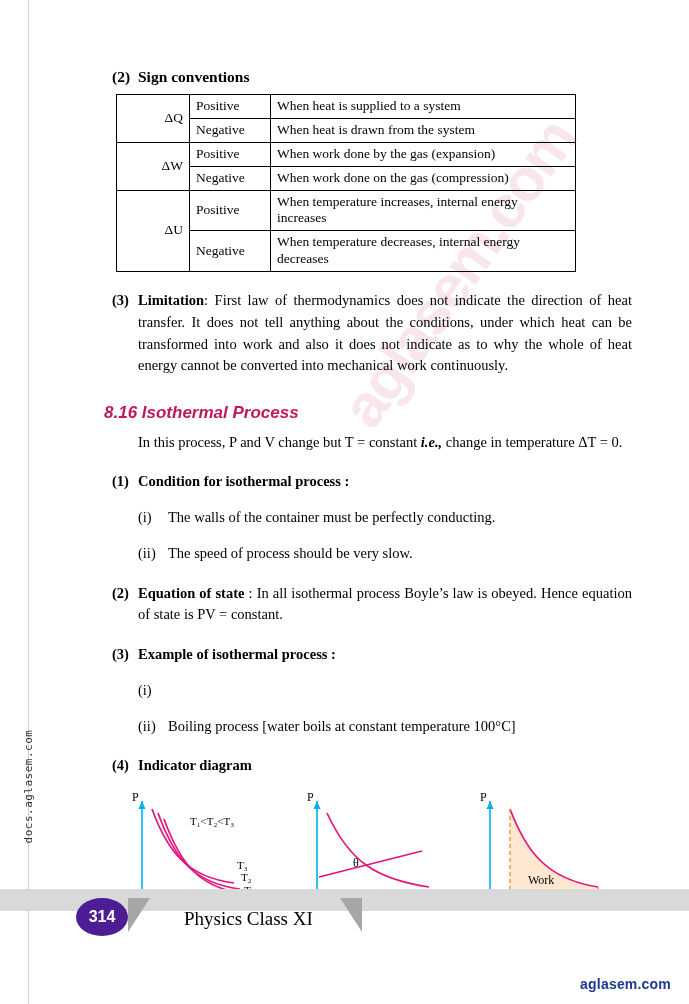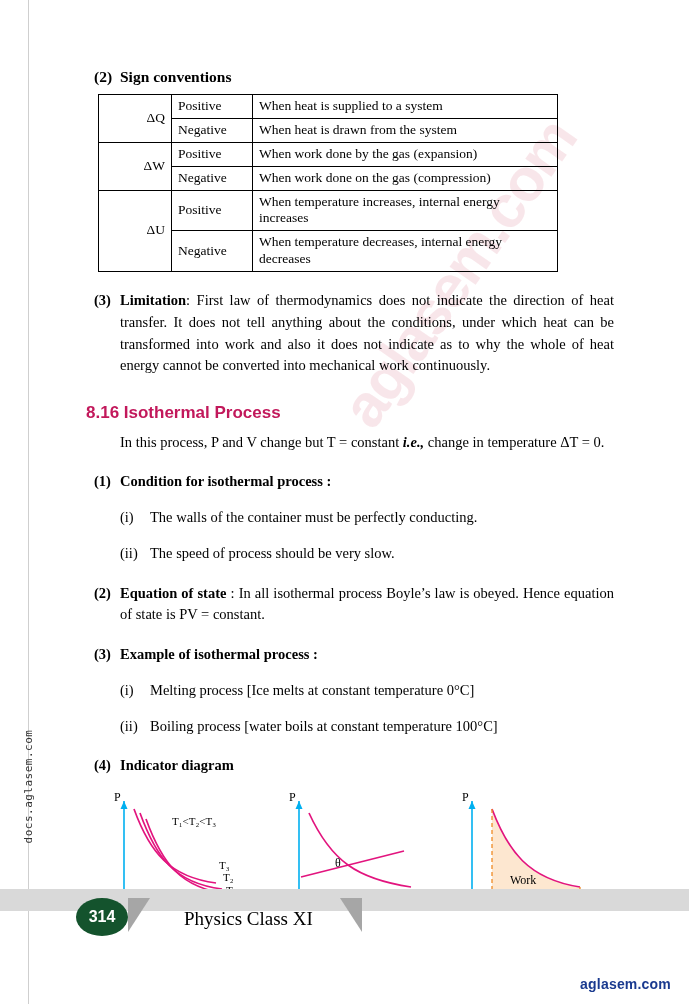--- a/index.html
+++ b/index.html
@@ -61,21 +61,21 @@
     opacity: 0.5;
     transform: rotate(-55deg);
     transform-origin: left top;
     pointer-events: none;
     white-space: nowrap;
     letter-spacing: -2px;
   }
 
   .content {
     position: absolute;
-    left: 66px;
+    left: 84px;
     top: 68px;
     width: 520px;
   }
 
   .h-item {
     font-size: 15.5px;
     font-weight: bold;
     margin: 0 0 8px 0;
   }
   .h-item .num { margin-right: 4px; }
@@ -119,20 +119,21 @@
     text-align: justify;
   }
   .para-block .body b { font-weight: bold; }
 
   h2.section {
     color: #c2185b;
     font-family: "Liberation Sans", sans-serif;
     font-size: 17px;
     font-weight: bold;
     margin: 26px 0 8px -8px;
+    font-style: italic;
   }
 
   p.plain {
     font-size: 14.5px;
     line-height: 1.55;
     margin: 0 0 4px 26px;
     text-align: justify;
   }
 
   .sub-item {
@@ -165,21 +166,21 @@
     height: 22px;
     background: #d9d9d9;
   }
   .page-badge {
     position: absolute;
     left: 76px;
     top: 898px;
     width: 52px;
     height: 38px;
     border-radius: 50%;
-    background: #14532d;
+    background: #4c1d95;
     color: #fff;
     font-family: "Liberation Sans", sans-serif;
     font-size: 16px;
     font-weight: bold;
     display: flex;
     align-items: center;
     justify-content: center;
   }
   .badge-tail {
     position: absolute;
@@ -294,21 +295,20 @@
       <div class="body"><b>Equation of state</b><span> : In all isothermal process Boyle’s law is obeyed. Hence equation of state is PV = constant.</span></div>
     </div>
 
     <div class="para-block">
       <div class="marker">(3)</div>
       <div class="body"><b>Example of isothermal process :</b></div>
     </div>
 
     <div class="sub-item">
       <div class="smarker">(i)</div>
-      <div>Melting process [Ice melts at constant temperature 0°C]</div>
     </div>
     <div class="sub-item">
       <div class="smarker">(ii)</div>
       <div>Boiling process [water boils at constant temperature 100°C]</div>
     </div>
 
     <div class="para-block">
       <div class="marker">(4)</div>
       <div class="body"><b>Indicator diagram</b></div>
     </div>

